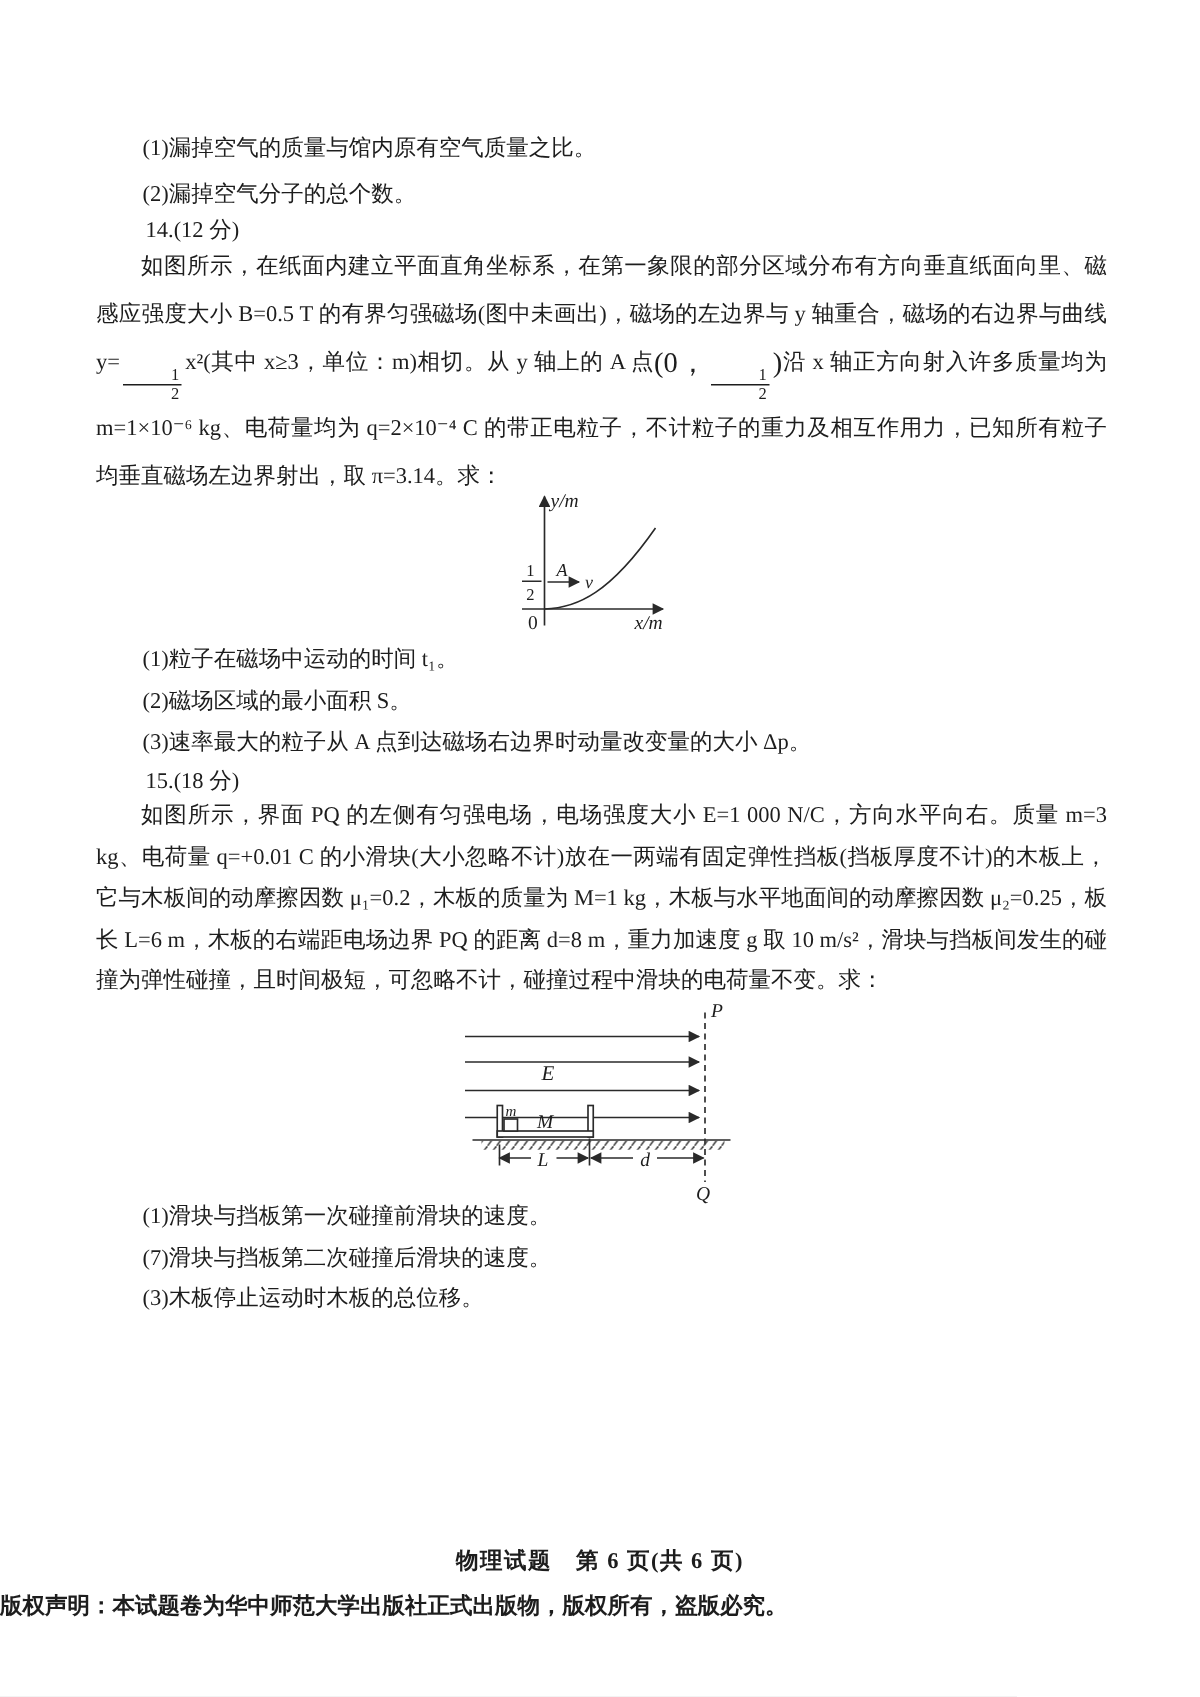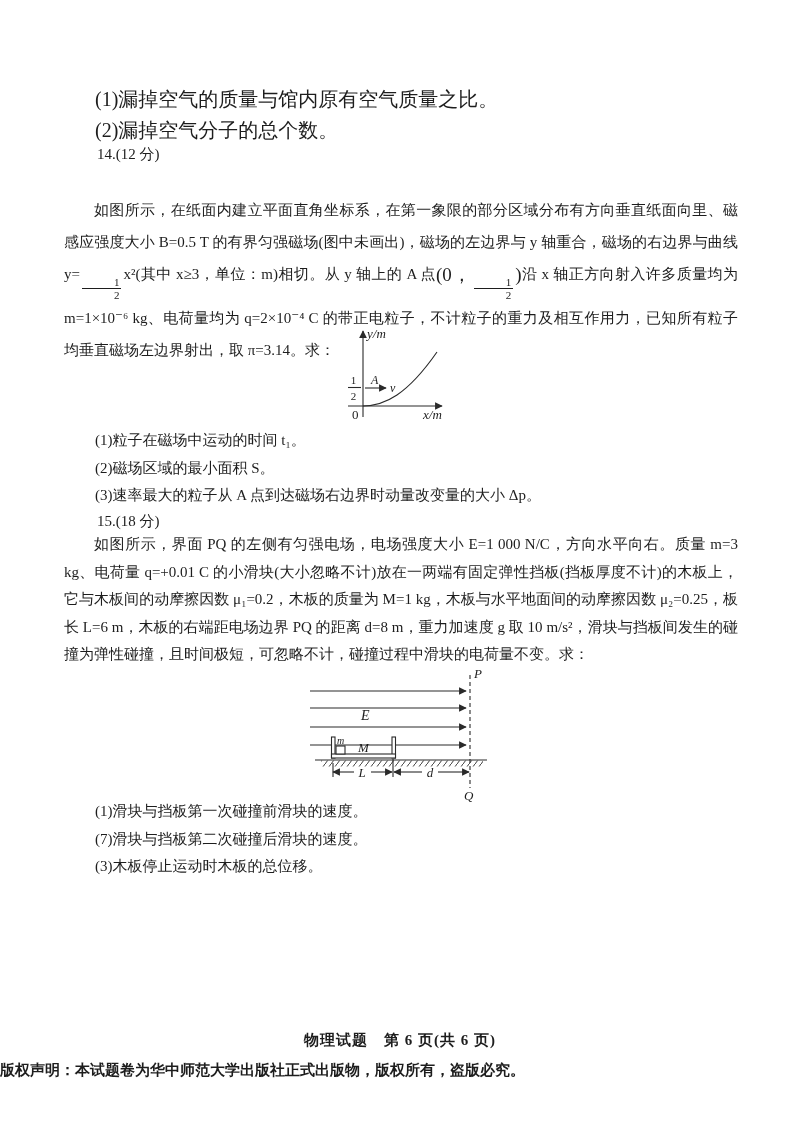--- a/index.html
+++ b/index.html
@@ -1,25 +1,25 @@
 <!DOCTYPE html>
 <html><head>
 <meta charset="utf-8">
 <style>
   html,body{margin:0;padding:0;background:#e9e9e9;}
   .page{
     position:relative;width:800px;height:1131px;margin:0 auto;background:#ffffff;
     font-family:"Liberation Serif","DejaVu Serif",serif;color:#1d1d1d;overflow:hidden;
   }
   .abs{position:absolute;}
-  .line{font-size:20px;line-height:31px;}
+  .line{font-size:15px;line-height:31px;}
   .indent{padding-left:31px;}
   .heading{font-size:15px;line-height:20px;margin-left:31px;}
   .para{width:674px;text-align:justify;text-indent:2em;font-size:15px;}
-  .para14{line-height:32px;margin-top:32px;}
+  .para14{line-height:32px;}
   .para15{line-height:27.5px;}
   .qline{font-size:15px;line-height:27.5px;padding-left:31px;}
   .frac{display:inline-flex;flex-direction:column;align-items:center;vertical-align:-0.62em;
         line-height:1.15;font-size:11px;margin:0 2px;}
   .frac .fnum{border-bottom:1px solid currentColor;padding:0 2px;}
   .frac .fden{padding:0 2px;}
   .bigparen{font-size:19px;vertical-align:-0.12em;}
   .footer-page{width:800px;text-align:center;font-size:15px;font-weight:700;letter-spacing:1px;}
   .copyright{width:800px;text-align:left;font-size:15px;font-weight:700;}
   svg{display:block;}

